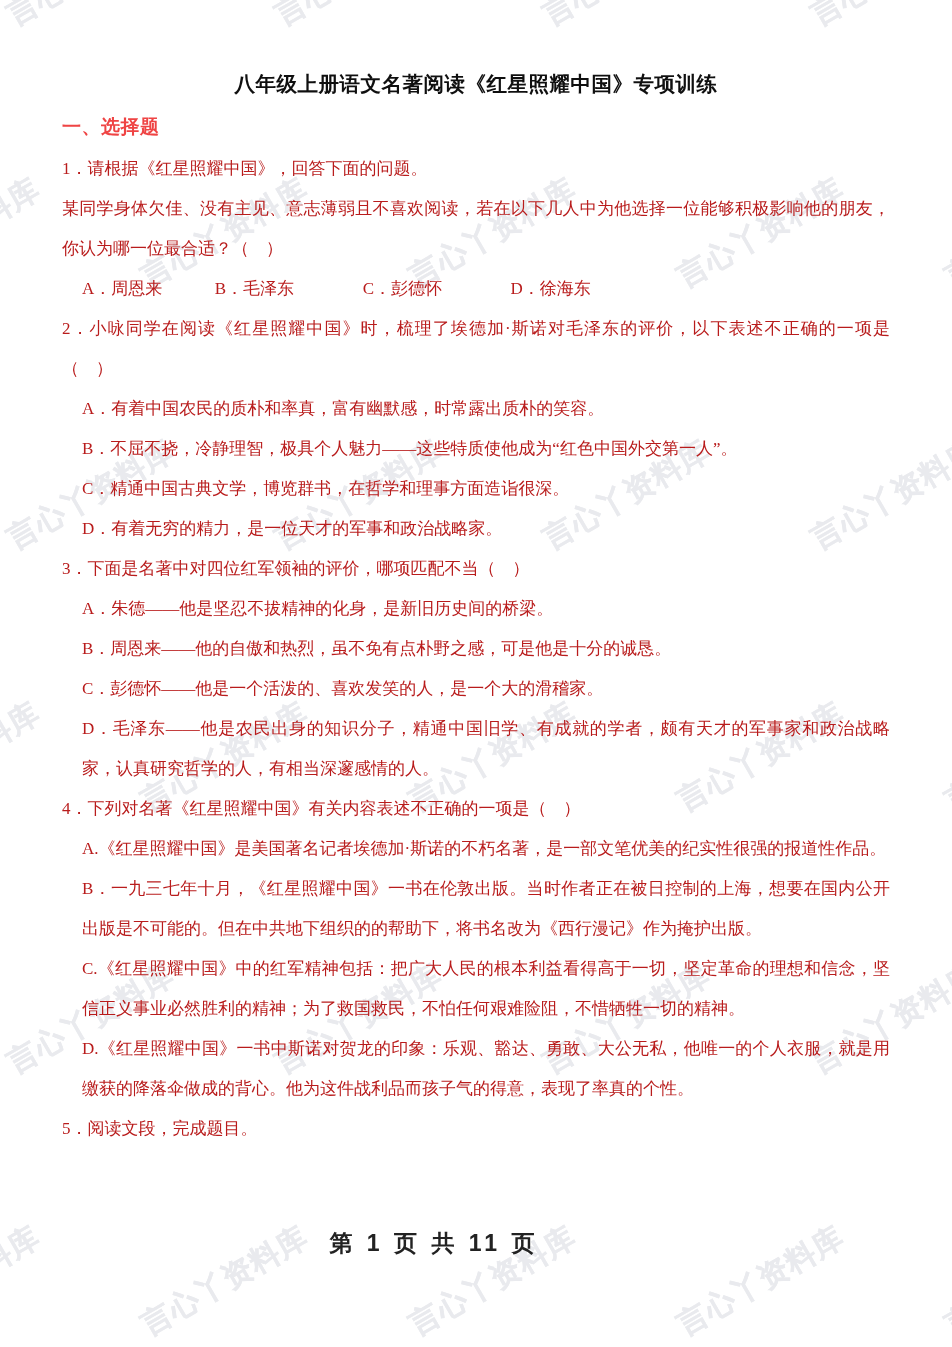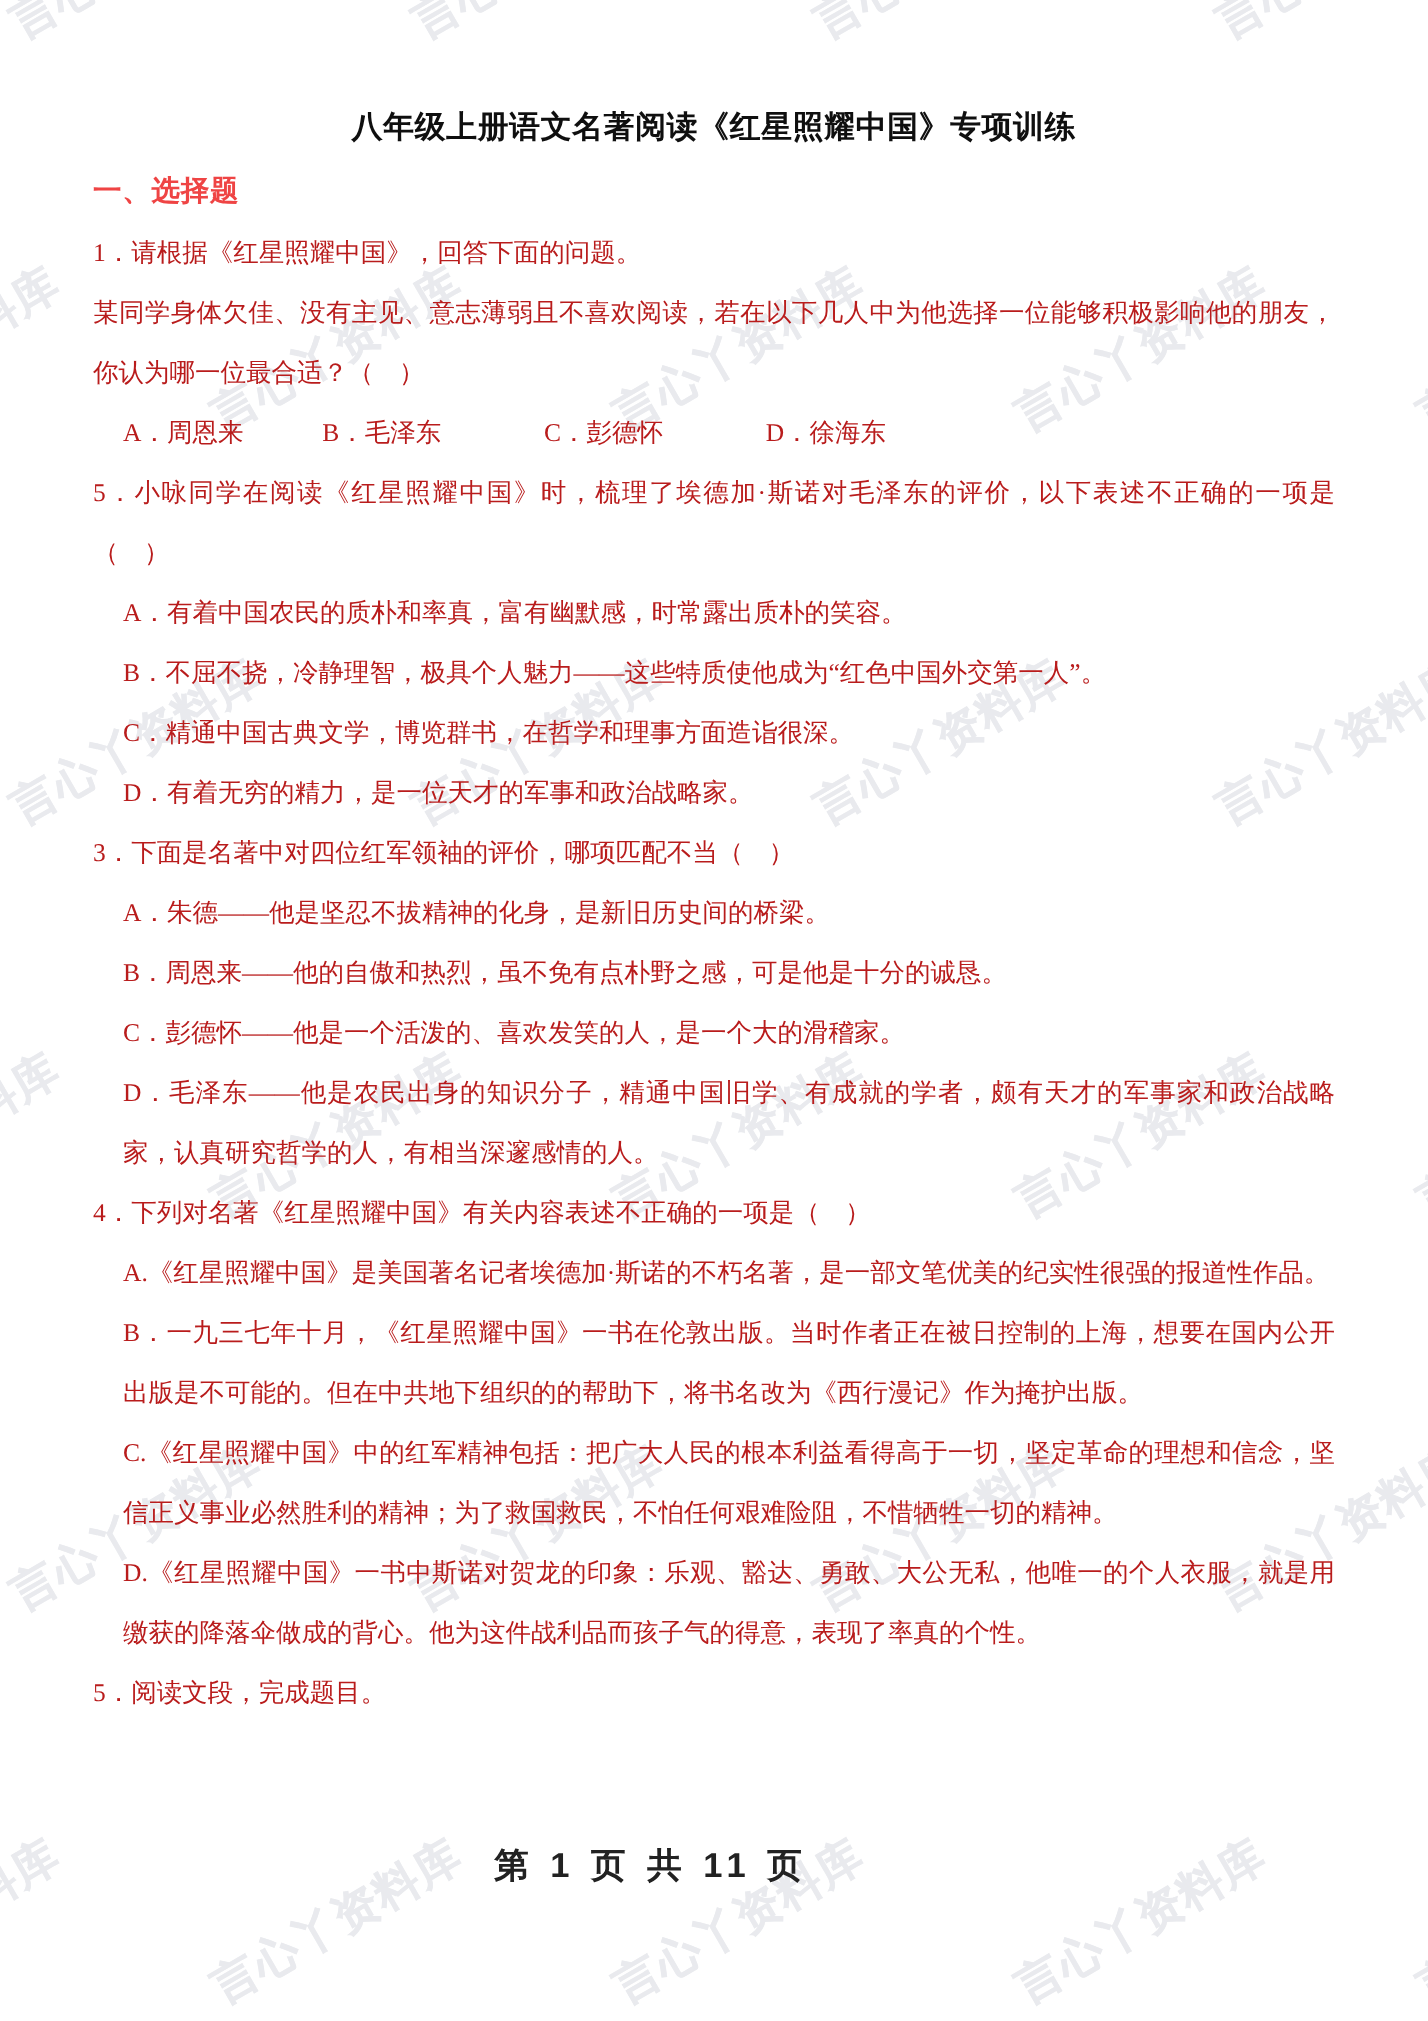--- a/index.html
+++ b/index.html
@@ -163,21 +163,21 @@
     <p class="q-option">
       <span>A．周恩来</span>
       <span style="display:inline-block;width:44px"></span>
       <span>B．毛泽东</span>
       <span style="display:inline-block;width:60px"></span>
       <span>C．彭德怀</span>
       <span style="display:inline-block;width:60px"></span>
       <span>D．徐海东</span>
     </p>
 
-    <p class="q-stem">5．小咏同学在阅读《红星照耀中国》时，梳理了埃德加·斯诺对毛泽东的评价，以下表述不正确的一项是（　）</p>
+    <p class="q-stem">2．小咏同学在阅读《红星照耀中国》时，梳理了埃德加·斯诺对毛泽东的评价，以下表述不正确的一项是（　）</p>
     <p class="q-option">A．有着中国农民的质朴和率真，富有幽默感，时常露出质朴的笑容。</p>
     <p class="q-option">B．不屈不挠，冷静理智，极具个人魅力——这些特质使他成为“红色中国外交第一人”。</p>
     <p class="q-option">C．精通中国古典文学，博览群书，在哲学和理事方面造诣很深。</p>
     <p class="q-option">D．有着无穷的精力，是一位天才的军事和政治战略家。</p>
 
     <p class="q-stem">3．下面是名著中对四位红军领袖的评价，哪项匹配不当（　）</p>
     <p class="q-option">A．朱德——他是坚忍不拔精神的化身，是新旧历史间的桥梁。</p>
     <p class="q-option">B．周恩来——他的自傲和热烈，虽不免有点朴野之感，可是他是十分的诚恳。</p>
     <p class="q-option">C．彭德怀——他是一个活泼的、喜欢发笑的人，是一个大的滑稽家。</p>
     <p class="q-option">D．毛泽东——他是农民出身的知识分子，精通中国旧学、有成就的学者，颇有天才的军事家和政治战略家，认真研究哲学的人，有相当深邃感情的人。</p>

